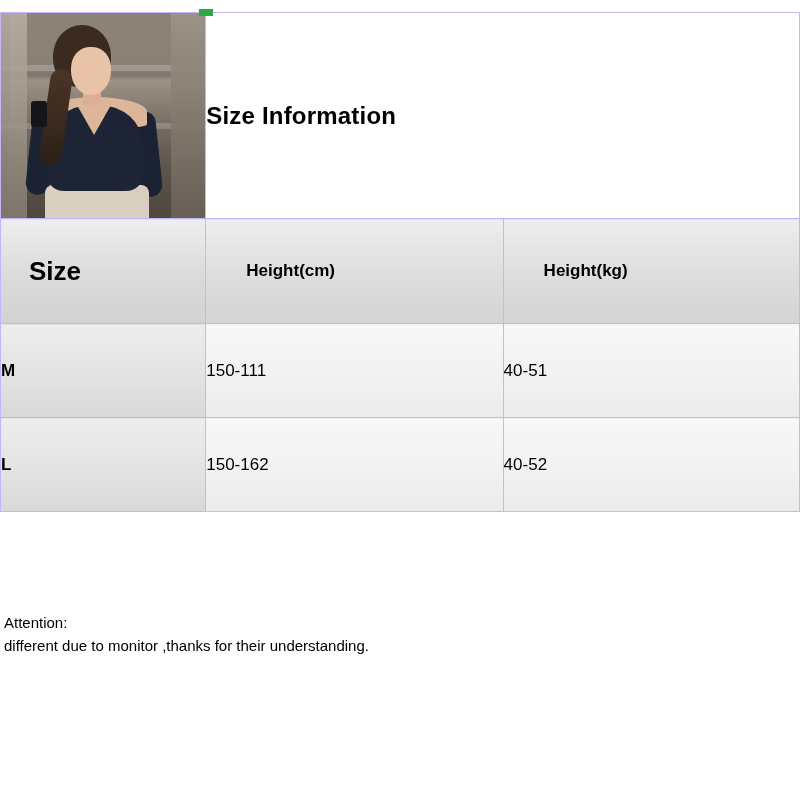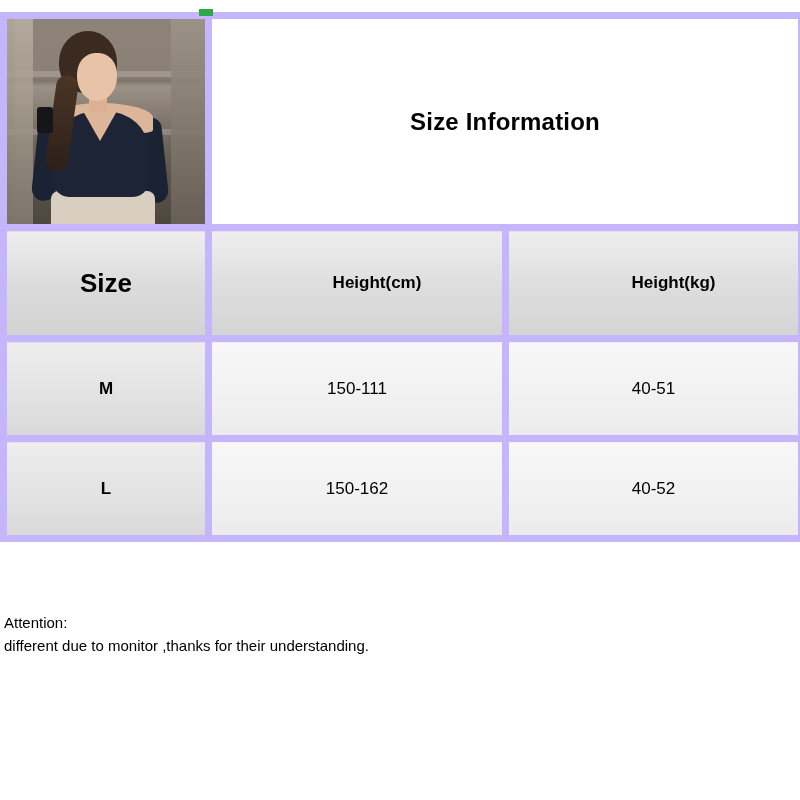--- a/index.html
+++ b/index.html
@@ -26,24 +26,24 @@
   
   .size-table {
     position: absolute;
     left: 0;
     top: 12px;
     width: 800px;
     border-collapse: collapse;
     table-layout: fixed;
   }
   .size-table td {
-    border: 7px solid #c4b5fd;
+    border: 1px solid #c4b5fd;
     padding: 0;
     vertical-align: middle;
-    text-align: center;
+    text-align: left;
   }
 
   .col-size { width: 205px; }
   .col-height { width: 297px; }
   .col-weight { width: 296px; }
 
   
   .row-top td { height: 205px; }
 
   .photo-cell {
@@ -214,20 +214,21 @@
   .row-head td { height: 104px; }
   .head-grad-size {
     background: linear-gradient(180deg, #eeeeee 0%, #dcdcdc 50%, #d2d2d2 100%);
   }
   .head-grad {
     background: linear-gradient(180deg, #eeeeee 0%, #dddddd 55%, #d4d4d4 100%);
   }
   .head-size-text {
     font-size: 26px;
     font-weight: bold;
+    margin-left: 28px;
   }
   .head-text {
     font-size: 17px;
     font-weight: bold;
     margin-left: 40px;
   }
 
   
   .row-data td { height: 93px; }
   .cell-size {

